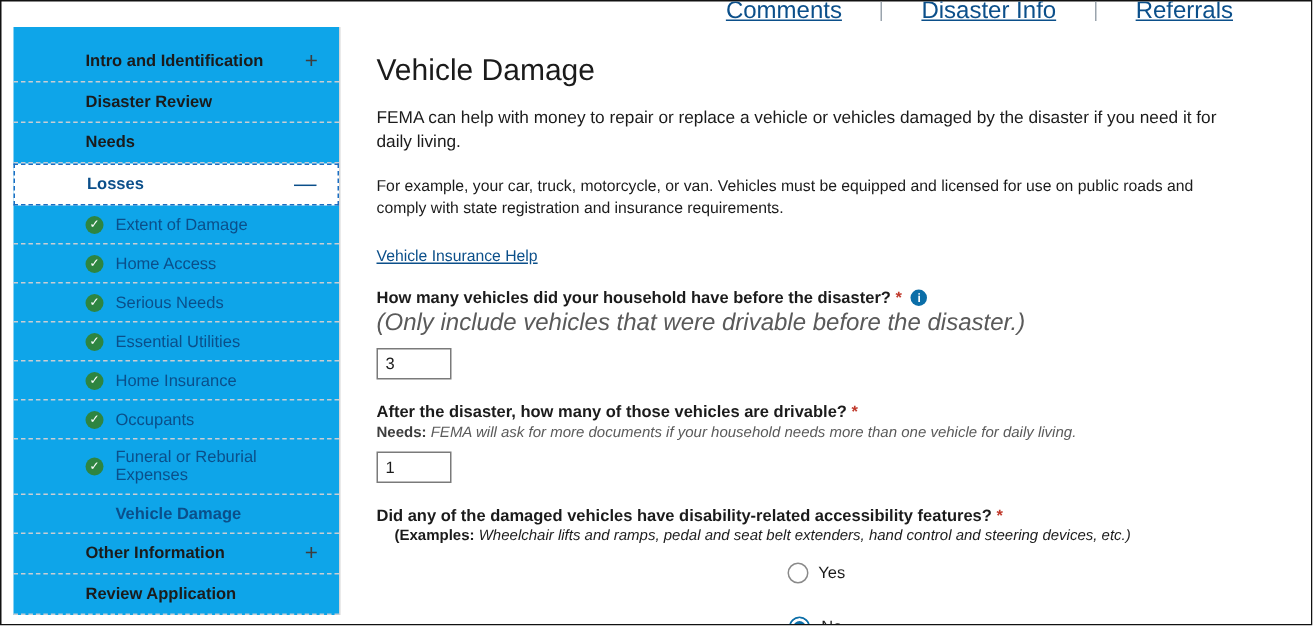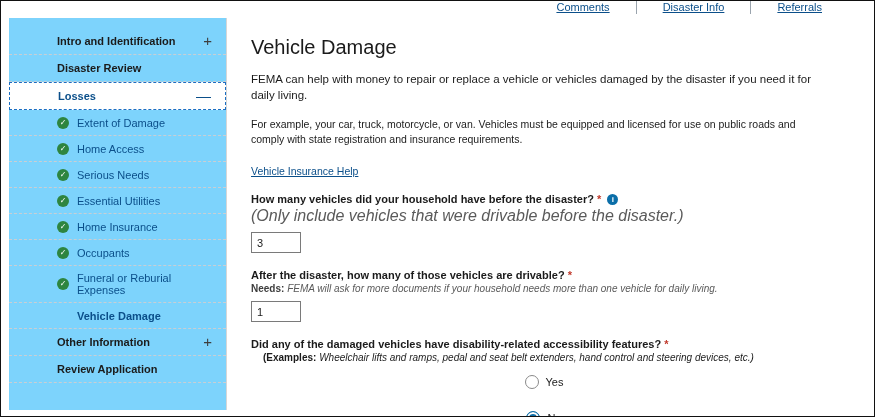--- a/index.html
+++ b/index.html
@@ -25,21 +25,21 @@
     left: 0;
     width: 875px;
     height: 16px;
     display: flex;
     justify-content: flex-end;
     align-items: flex-start;
     padding-right: 28px;
   }
   .topbar .tlink {
     color: #0b4f8a;
-    font-size: 11px;
+    font-size: 16px;
     text-decoration: underline;
     padding: 0 26px;
     line-height: 13px;
     white-space: nowrap;
   }
   .topbar .tsep {
     width: 1px;
     height: 13px;
     background: #9aa4ad;
   }
@@ -51,21 +51,21 @@
     left: 8px;
     width: 856px;
     height: 392px;
     display: flex;
     background: #ffffff;
   }
 
   
   .sidebar {
     width: 217px;
-    background: #7dd3fc;
+    background: #0ea5e9;
     padding-top: 10px;
     font-size: 11px;
   }
   .nav-top {
     display: flex;
     align-items: center;
     justify-content: space-between;
     padding: 7px 14px 7px 48px;
     border-bottom: 1px dashed #c9ced3;
     color: #1b1b1b;
@@ -251,20 +251,24 @@
       <div class="nav-top">
         <span>Intro and Identification</span>
         <span class="pm">+</span>
       </div>
 
       <div class="nav-top">
         <span>Disaster Review</span>
         <span class="pm"></span>
       </div>
 
+      <div class="nav-top">
+        <span>Needs</span>
+        <span class="pm"></span>
+      </div>
 
       <div class="nav-top selected">
         <span>Losses</span>
         <span class="pm">—</span>
       </div>
 
       <div class="sub-item">
         <span class="check">✓</span>
         <span class="slabel">Extent of Damage</span>
       </div>

